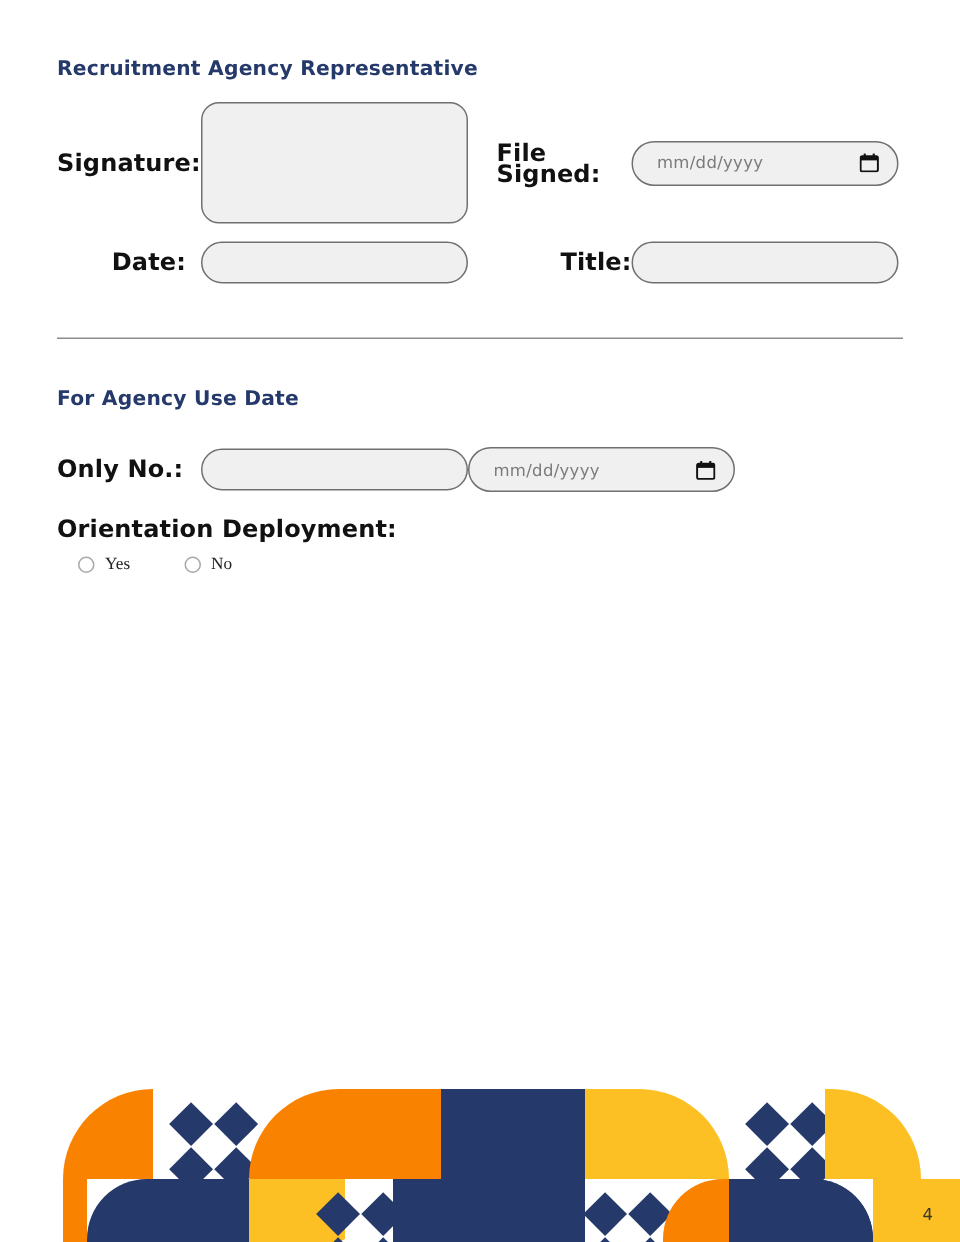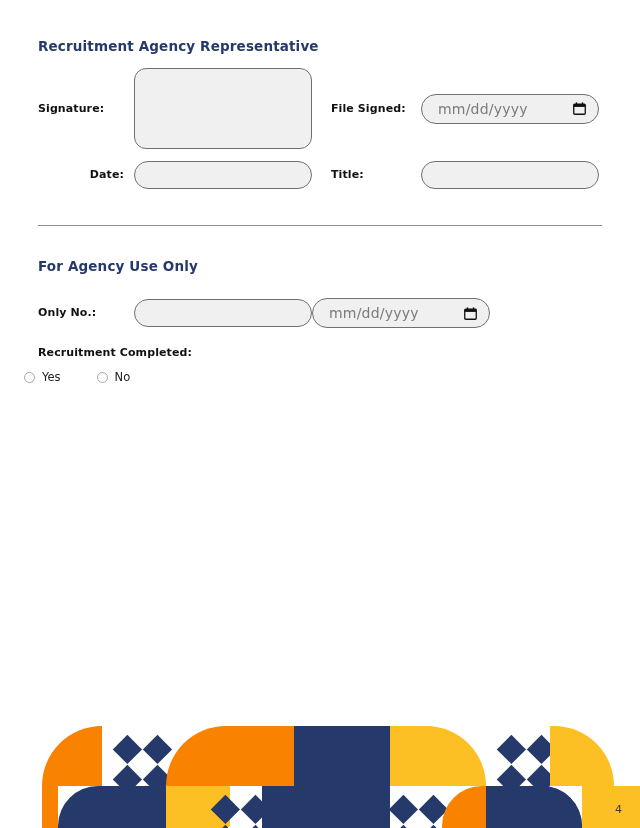--- a/index.html
+++ b/index.html
@@ -43,21 +43,21 @@
     margin: 0 0 0 0;
   }
 
   .row {
     position: absolute;
     display: flex;
     align-items: center;
   }
 
   .field-label {
-    font-size: 11px;
+    font-size: 16px;
     font-weight: bold;
     color: #111111;
     letter-spacing: 0.1px;
     line-height: 14px;
   }
 
   .input-box {
     background: #f0f0f0;
     border: 1px solid #707070;
     box-sizing: border-box;
@@ -82,21 +82,21 @@
     border: 1px solid #707070;
     box-sizing: border-box;
     display: flex;
     align-items: center;
     justify-content: space-between;
     padding: 0 12px 0 16px;
   }
 
   .date-placeholder {
     color: #7b7b7b;
-    font-size: 14px;
+    font-size: 11px;
     letter-spacing: 0.2px;
   }
 
   .cal-icon {
     width: 13px;
     height: 13px;
     display: block;
   }
 
   .divider {
@@ -177,49 +177,49 @@
             <rect x="3" y="0.4" width="1.5" height="3" fill="#111"></rect>
             <rect x="9.5" y="0.4" width="1.5" height="3" fill="#111"></rect>
           </svg>
         </span>
       </div>
     </div>
 
     <div class="row" style="left:38px; top:161px; width:564px; height:28px;">
       <div class="field-label" style="width:96px; text-align:right; padding-right:10px; box-sizing:border-box;">Date:</div>
       <div class="input-box pill" style="width:178px;"></div>
-      <div class="field-label" style="width:90px; margin-left:19px;">Title:</div>
+      <div class="field-label" style="width:90px; margin-left:19px;text-align:right;">Title:</div>
       <div class="input-box pill" style="width:178px;"></div>
     </div>
 
     <div class="divider" style="top:225px;"></div>
 
     <div class="section" style="top:258px;">
-      <div class="section-title">For Agency Use Only</div>
+      <div class="section-title">For Agency Use Date</div>
     </div>
 
     <div class="row" style="left:38px; top:298px; width:564px; height:30px;">
       <div class="field-label" style="width:96px;">Only No.:</div>
       <div class="input-box pill" style="width:178px;"></div>
       <div class="date-field">
         <span class="date-placeholder">mm/dd/yyyy</span>
         <span>
           <svg class="cal-icon" viewBox="0 0 14 14" xmlns="http://www.w3.org/2000/svg">
             <rect x="0.8" y="2.4" width="12.4" height="10.8" rx="1.1" fill="none" stroke="#111" stroke-width="1.4"></rect>
             <rect x="0.8" y="2.4" width="12.4" height="2.9" fill="#111"></rect>
             <rect x="3" y="0.4" width="1.5" height="3" fill="#111"></rect>
             <rect x="9.5" y="0.4" width="1.5" height="3" fill="#111"></rect>
           </svg>
         </span>
       </div>
     </div>
 
-    <div class="field-label" style="position:absolute; left:38px; top:346px;">Recruitment Completed:</div>
-
-    <div class="radio-row" style="left:24px; top:370px;">
+    <div class="field-label" style="position:absolute; left:38px; top:346px;">Orientation Deployment:</div>
+
+    <div class="radio-row" style="left:52px; top:370px;font-family:Liberation Serif, serif;">
       <div class="radio-item">
         <span class="radio-circle"></span>
         <span class="radio-label">Yes</span>
       </div>
       <div class="radio-item">
         <span class="radio-circle"></span>
         <span class="radio-label">No</span>
       </div>
     </div>
 

